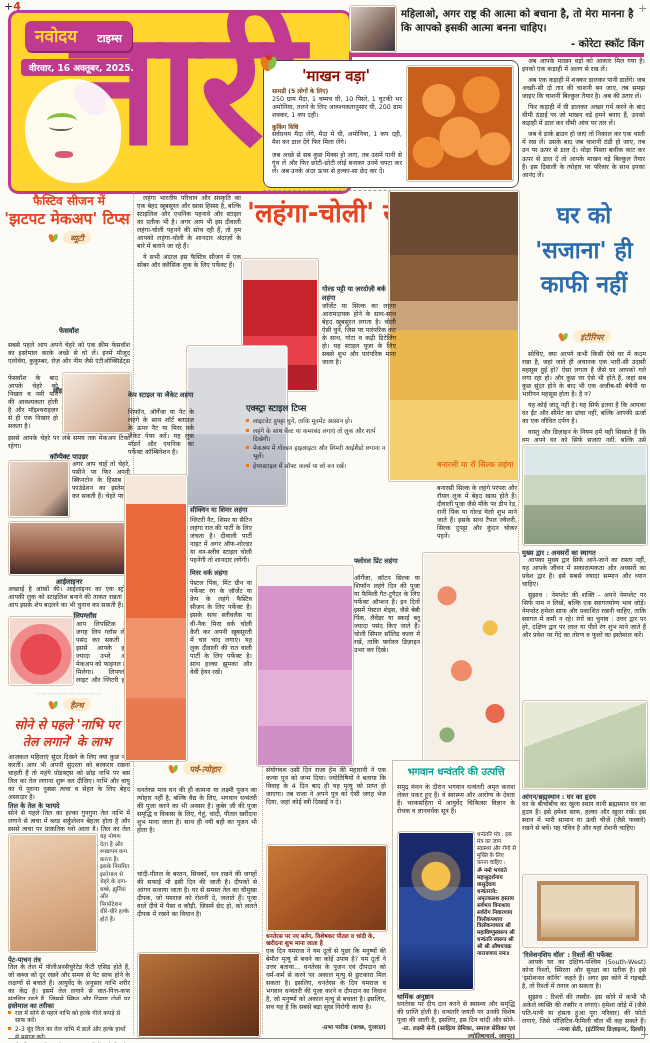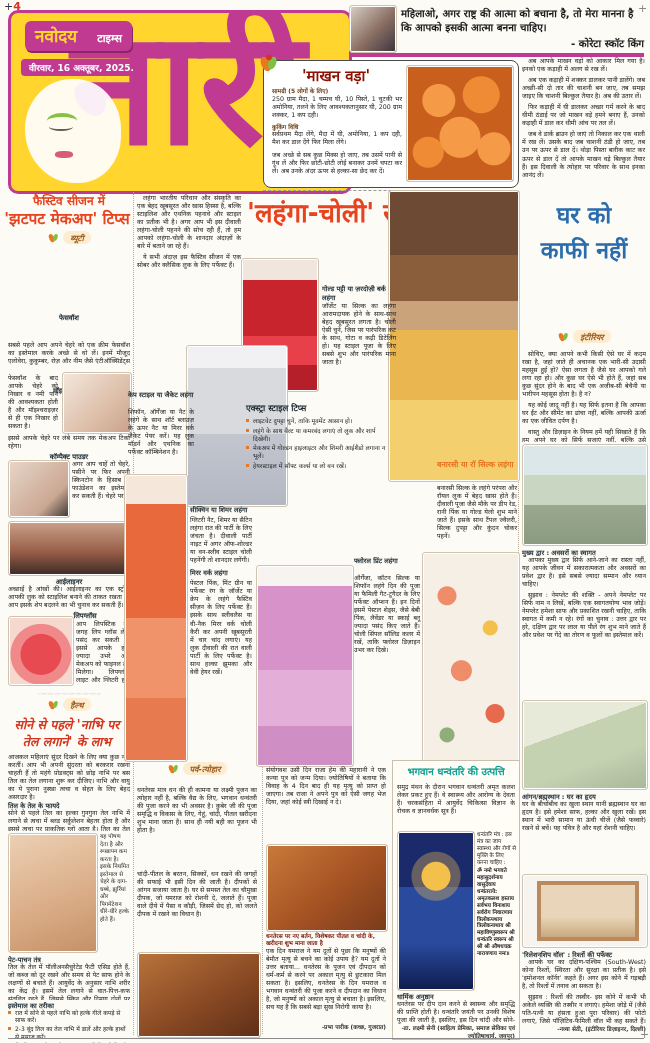--- a/index.html
+++ b/index.html
@@ -75,21 +75,21 @@
 
   <div class="abs" style="left:8px;top:192px;width:122px;text-align:center;font-size:12px;font-weight:700;color:#e8431f;">फैस्टिव सीजन में</div>
   <div class="abs" style="left:2px;top:207px;width:130px;text-align:center;font-size:15.5px;font-weight:800;color:#e8431f;">'झटपट मेकअप' टिप्स</div>
   <div class="abs tag" style="left:8px;top:231px;width:122px;">
     <svg class="leaf" viewBox="0 0 20 18">
         <ellipse cx="7" cy="10" rx="4" ry="7" fill="#e87722" transform="rotate(-25 7 10)"></ellipse>
         <ellipse cx="13" cy="9" rx="3.5" ry="6" fill="#7ec043" transform="rotate(20 13 9)"></ellipse>
       </svg>
     <span class="lbl">ब्यूटी</span>
   </div>
-  <div class="abs sub" style="left:8px;top:313px;width:122px;">फेसवॉश</div>
+  <div class="abs sub" style="left:8px;top:326px;width:122px;">फेसवॉश</div>
   <div class="abs txt" style="left:8px;top:341px;width:122px;height:24px;overflow:hidden;">सबसे पहले आप अपने चेहरे को एक क्रीम फेसवॉश का इस्तेमाल करके अच्छे से धो लें। इनमें मौजूद एलोवेरा, कुकुम्बर, रोज़ और नीम जैसे एंटीऑक्सिडेंट्स स्किन की गहराई से सफाई करते हैं।</div>
   <div class="abs sub" style="left:8px;top:366px;width:122px;margin-top:20px;">मॉइश्चराइज़र</div>
   <div class="abs txt" style="left:8px;top:374px;width:50px;height:58px;overflow:hidden;">फेसवॉश के बाद आपके चेहरे को निखार व नमी पाने की आवश्यकता होती है और मॉइश्चराइज़र से ही एक निखार हो सकता है।</div>
   <div class="abs photo" style="left:62px;top:372px;width:68px;height:60px;background:linear-gradient(135deg,#f4e7dc,#ddbfa9 60%,#c9a189);"></div>
   <div class="abs txt" style="left:8px;top:434px;width:122px;height:16px;overflow:hidden;">इससे आपके चेहरे पर लंबे समय तक मेकअप टिका रहेगा।</div>
   <div class="abs sub" style="left:8px;top:452px;width:122px;">कॉम्पैक्ट पाउडर</div>
   <div class="abs photo" style="left:8px;top:460px;width:60px;height:56px;background:linear-gradient(135deg,#e8d6c9,#caa893 70%,#3a3430);"></div>
   <div class="abs txt" style="left:72px;top:460px;width:58px;height:56px;overflow:hidden;">अगर आप चाहें तो चेहरे, पसीने पर फिर अपनी स्किनटोन के हिसाब से फाउंडेशन का इस्तेमाल कर सकती हैं। चेहरे पर</div>
   <div class="abs txt" style="left:8px;top:519px;width:122px;height:0;overflow:hidden;">जमाव और चिपचिपाहट हटने की चाहत में अगर आप अपनी स्किन को लेकर कॉन्फिडेंट हैं तो सीधे कॉम्पैक्ट पाउडर की ओर बढ़ जाएं।</div>
   <div class="abs photo" style="left:8px;top:521px;width:122px;height:53px;background:linear-gradient(180deg,#caa08a,#9a5f48 55%,#3c2a26);"></div>
@@ -182,20 +182,21 @@
       <div>धन्वंतरि मंत्र : इस मंत्र का जाप स्वास्थ्य और रोगों से मुक्ति के लिए करना चाहिए :</div>
       <div style="font-weight:bold;margin-top:2px;">ॐ नमो भगवते महासुदर्शनाय वासुदेवाय धन्वंतराये: अमृतकलश हस्ताय सर्वभय विनाशाय सर्वरोग निवारणाय त्रिलोकपथाय त्रिलोकनाथाय श्री महाविष्णुस्वरूप श्री धन्वंतरि स्वरूप श्री श्री श्री औषधचक्र नारायणाय नमः॥</div>
     </div>
     <div class="abs subl" style="left:4px;top:231px;width:118px;">धार्मिक अनुष्ठान</div>
     <div class="abs txt" style="left:4px;top:239px;width:118px;height:24px;overflow:hidden;">धनतेरस पर दीप दान करने से स्वास्थ्य और समृद्धि की प्राप्ति होती है। धन्वंतरि जयंती पर उनकी विशेष पूजा की जाती है, इसलिए, इस दिन चांदी और सोने-चांदी की वस्तुएं व नयी बही शुभ मानी जाती हैं।</div>
     <div class="abs byline" style="left:4px;top:263px;width:118px;">-डा. लक्ष्मी सेनी (साहित्य प्रेमिका, समाज सेविका एवं ज्योतिषाचार्य, जयपुर)</div>
   </div>
 
   <div class="abs" style="left:520px;top:198px;width:128px;text-align:center;font-size:23px;font-weight:800;color:#2a6cad;line-height:1.5;">
     <div>घर को</div>
+    <div>'सजाना' ही</div>
     <div>काफी नहीं</div>
   </div>
   <div class="abs tag" style="left:522px;top:330px;width:124px;">
     <svg class="leaf" viewBox="0 0 20 18">
         <ellipse cx="7" cy="10" rx="4" ry="7" fill="#e87722" transform="rotate(-25 7 10)"></ellipse>
         <ellipse cx="13" cy="9" rx="3.5" ry="6" fill="#7ec043" transform="rotate(20 13 9)"></ellipse>
       </svg>
     <span class="lbl">इंटीरियर</span>
   </div>
   <div class="abs txt" style="left:522px;top:350px;width:124px;height:92px;overflow:hidden;">

